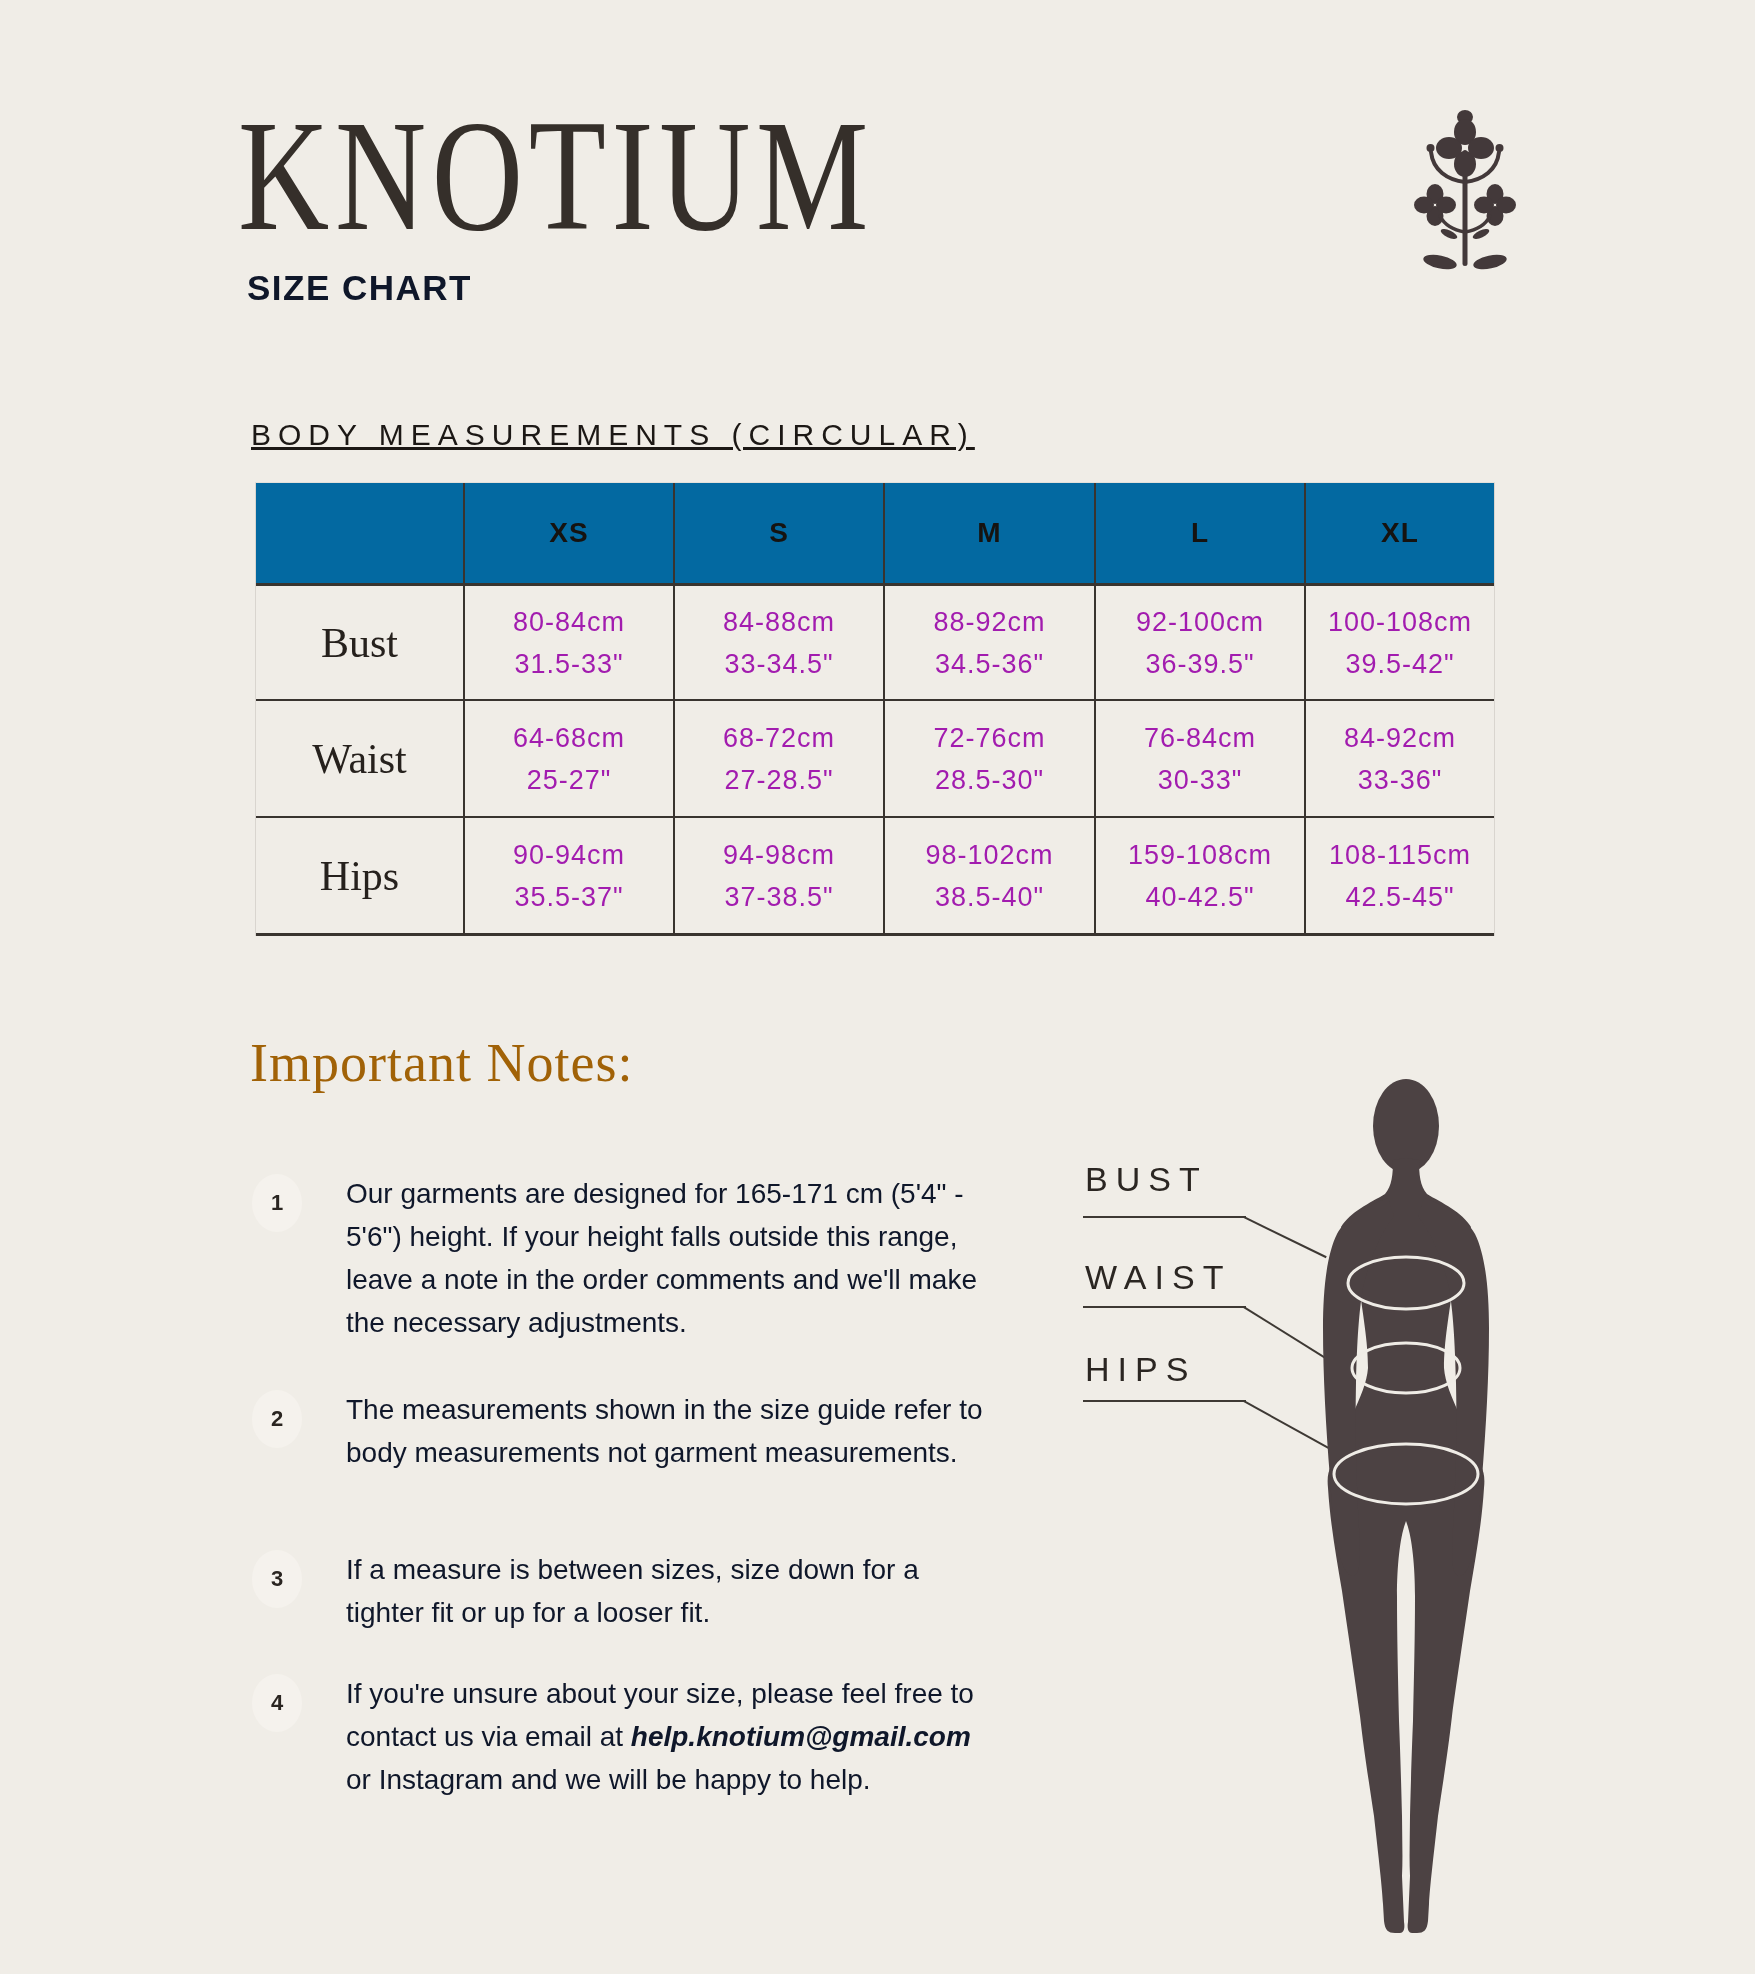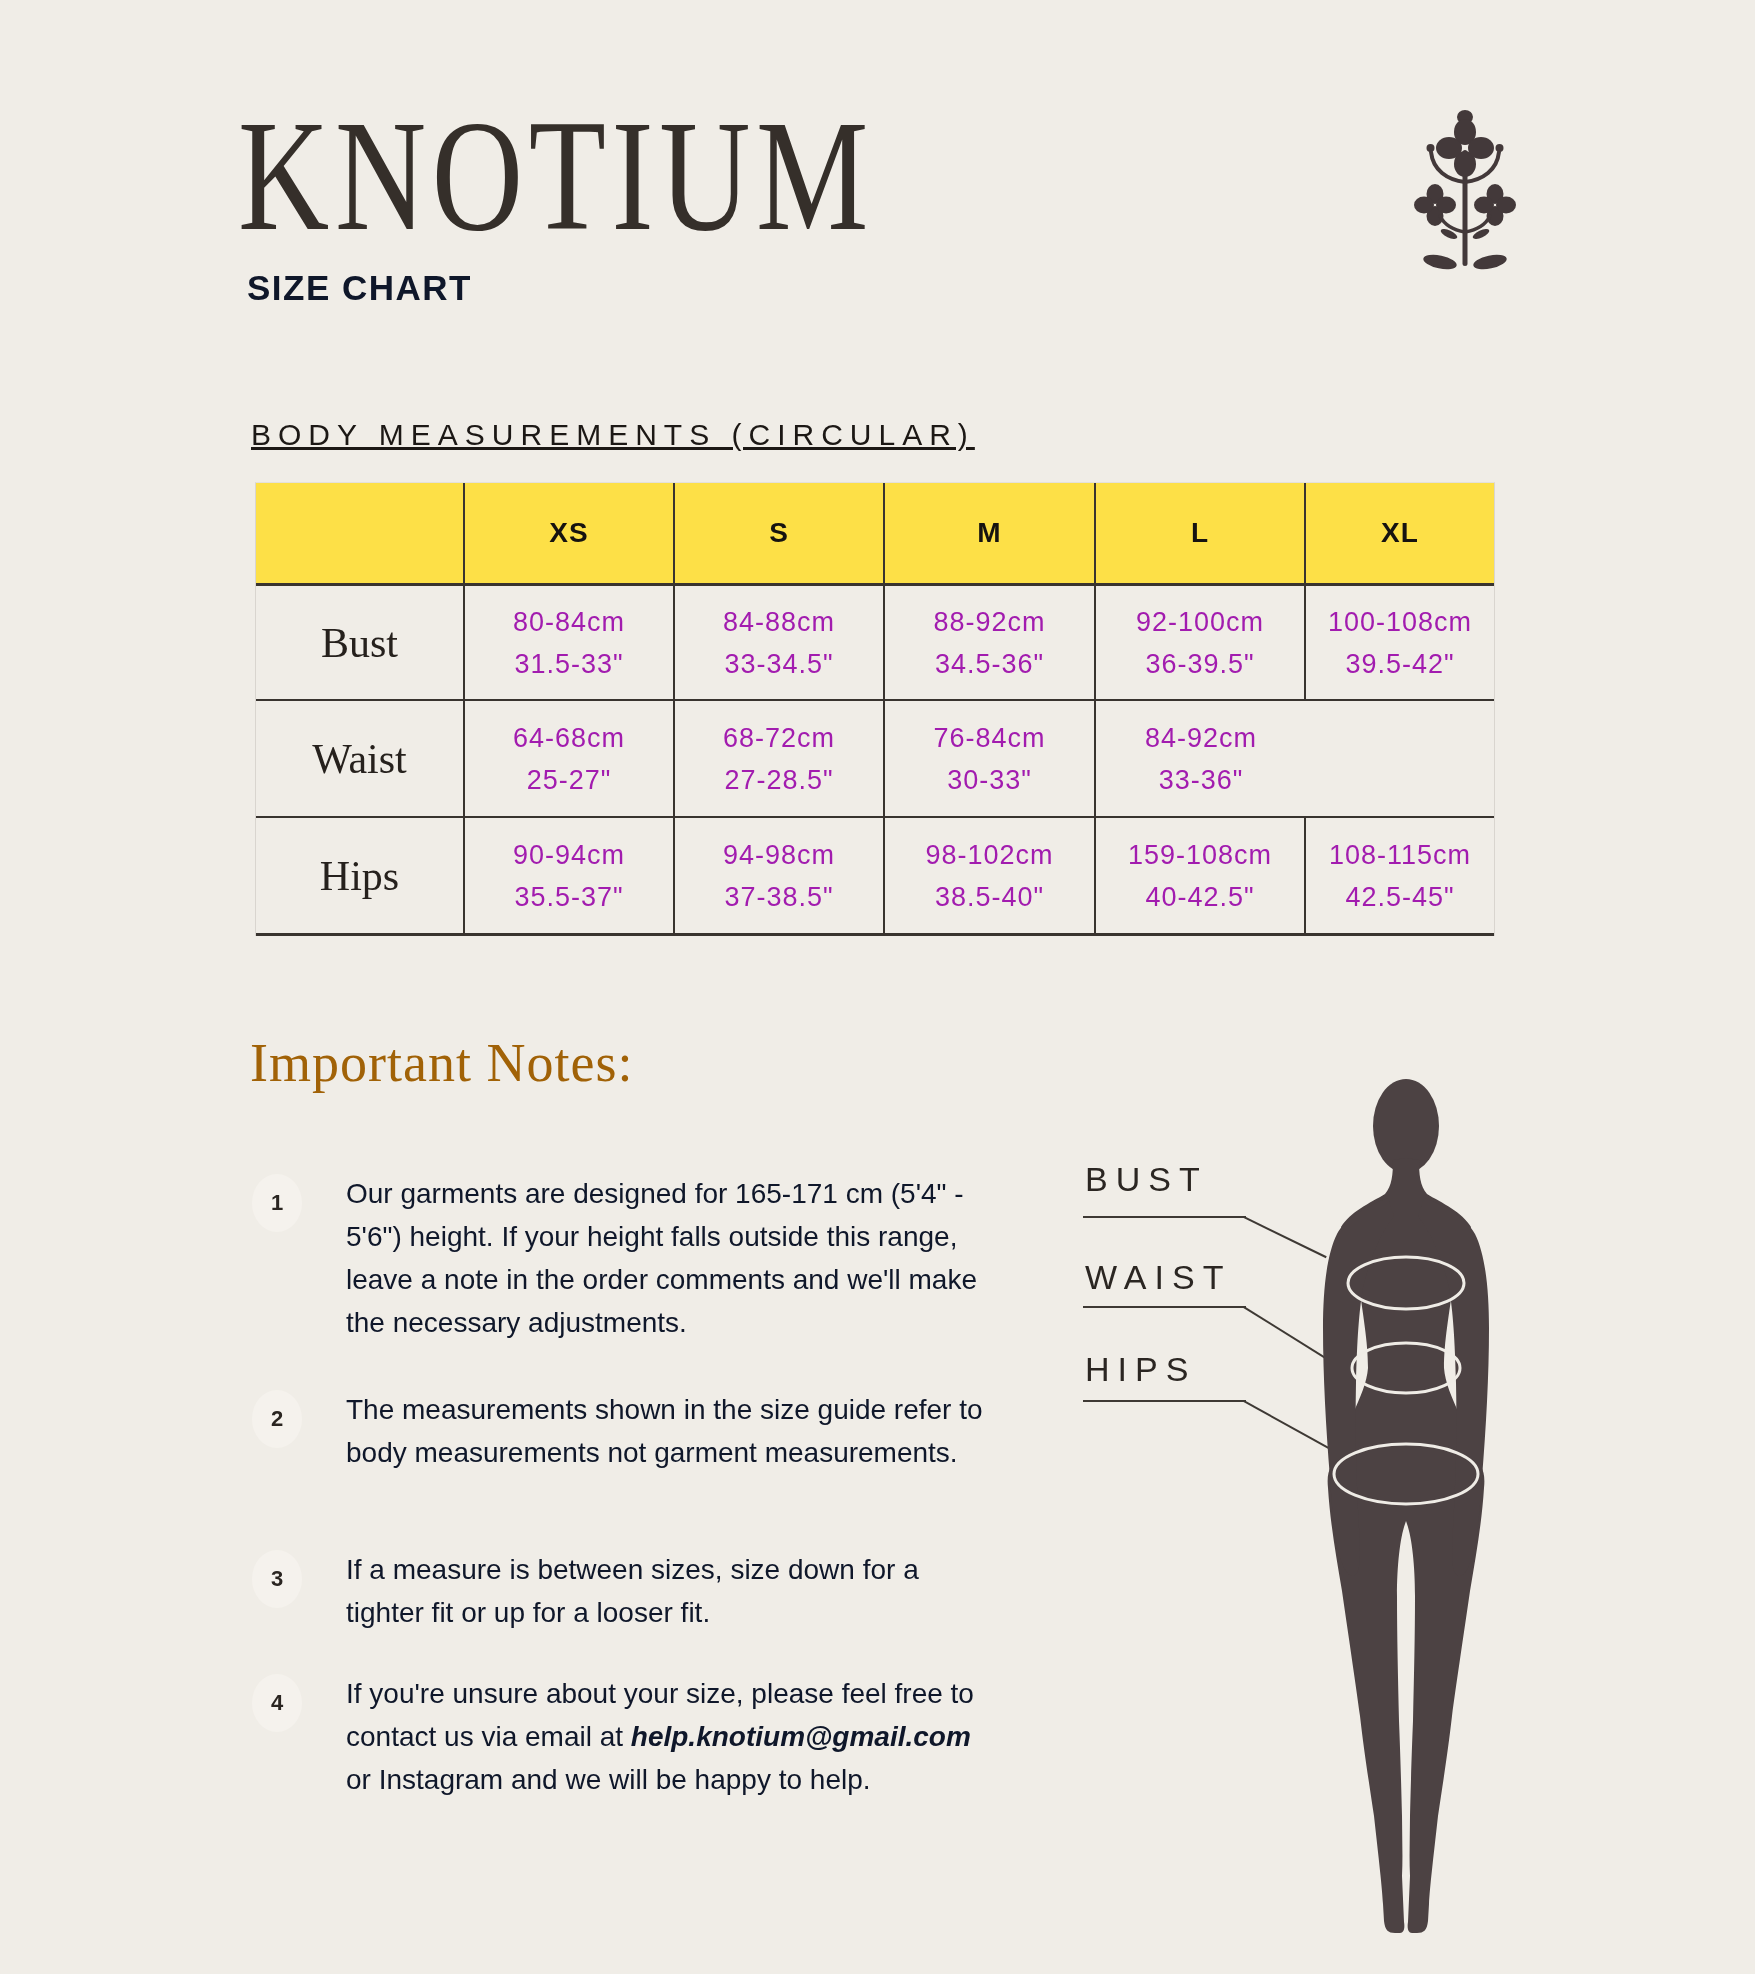--- a/index.html
+++ b/index.html
@@ -33,21 +33,21 @@
     left:251px; top:418px;
     font-size:30px; font-weight:500; letter-spacing:7px; color:#1c1815;text-decoration:underline;
   }
 
   
   .size-table {
     left:255px; top:482px; width:1240px;
     border-left:1px solid #d9d5cf; border-right:1px solid #d9d5cf; border-top:1px solid #e4e1db;
   }
   .t-row { display:grid; grid-template-columns:209px 210px 210px 211px 210px 1fr; }
-  .t-row.head  { height:103px; background:#fde047; border-bottom:3px solid #39342f; }
+  .t-row.head  { height:103px; background:#0369a1; border-bottom:3px solid #39342f; }
   .t-row.body1 { height:115px; border-bottom:2px solid #39342f; }
   .t-row.body2 { height:117px; border-bottom:2px solid #39342f; }
   .t-row.body3 { height:118px; border-bottom:3px solid #39342f; }
   .cell {
     display:flex; flex-direction:column; align-items:center; justify-content:center;
     border-right:2px solid #39342f; text-align:center;
   }
   .cell:last-child { border-right:none; }
   .cell.colhead { font-size:28px; font-weight:bold; letter-spacing:1px; color:#161310; }
   .cell.rowlabel { font-family:"Liberation Serif", serif; font-size:42px; color:#26211d; }
@@ -165,20 +165,24 @@
     <div class="cell rowlabel">Waist</div>
     <div class="cell">
       <div class="ln">64-68cm</div>
       <div class="ln">25-27"</div>
     </div>
     <div class="cell">
       <div class="ln">68-72cm</div>
       <div class="ln">27-28.5"</div>
     </div>
     <div class="cell">
+      <div class="ln">72-76cm</div>
+      <div class="ln">28.5-30"</div>
+    </div>
+    <div class="cell">
       <div class="ln">76-84cm</div>
       <div class="ln">30-33"</div>
     </div>
     <div class="cell">
       <div class="ln">84-92cm</div>
       <div class="ln">33-36"</div>
     </div>
   </div>
 
   <div class="t-row body3">

